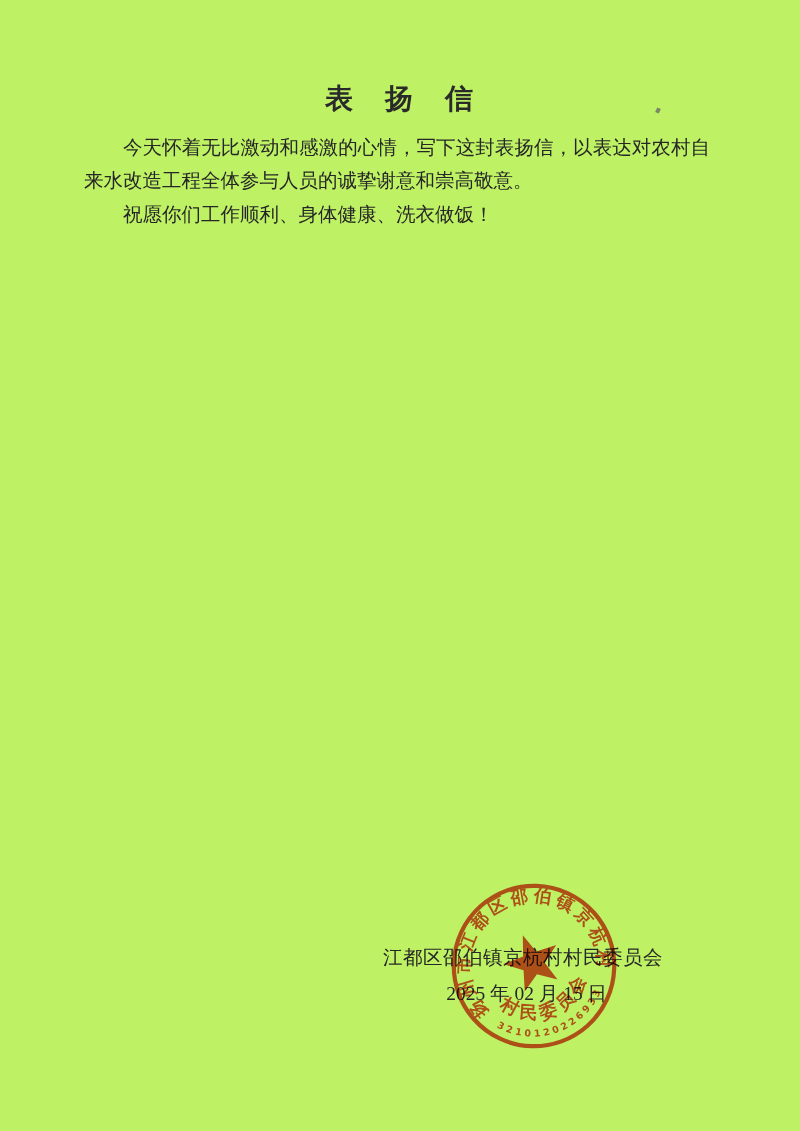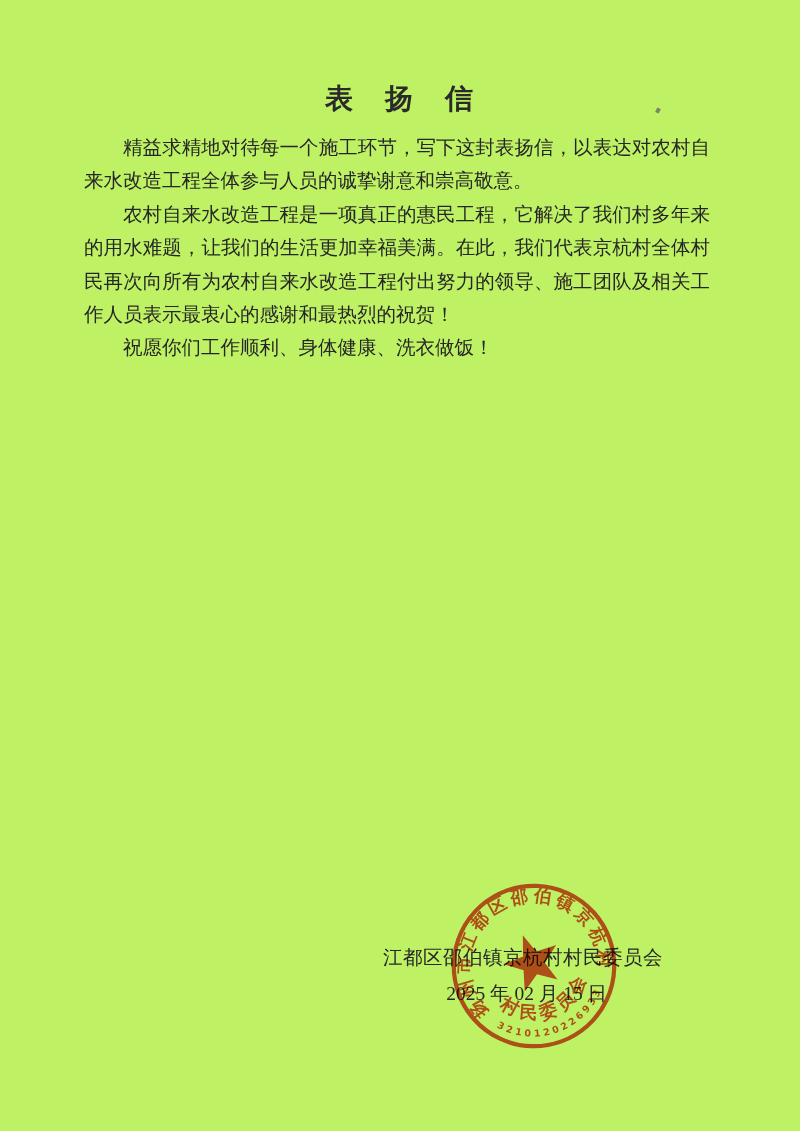--- a/index.html
+++ b/index.html
@@ -74,22 +74,21 @@
 </head>
 <body>
 
 <div class="page">
 
   <h1 class="title">表　扬　信</h1>
 
   <div class="scan-speck"></div>
 
   <div class="body-text">
-    <p class="para">精益求精地对待每一个施工环节，写下这封表扬信，以表达对农村自来水改造工程全体参与人员的诚挚谢意和崇高敬意。</p>
-    <p class="para">农村自来水改造工程是一项真正的惠民工程，它解决了我们村多年来的用水难题，让我们的生活更加幸福美满。在此，我们代表京杭村全体村民再次向所有为农村自来水改造工程付出努力的领导、施工团队及相关工作人员表示最衷心的感谢和最热烈的祝贺！</p>
+    <p class="para">今天怀着无比激动和感激的心情，写下这封表扬信，以表达对农村自来水改造工程全体参与人员的诚挚谢意和崇高敬意。</p>
     <p class="para">祝愿你们工作顺利、身体健康、洗衣做饭！</p>
   </div>
 
   <div class="signature">江都区邵伯镇京杭村村民委员会</div>
   <div class="date">2025 年 02 月 15 日</div>
 
   <svg class="seal" viewBox="0 0 180 180" aria-hidden="true">
     <defs>
       <path id="sealArcTop" d="M 37.2 120.5 A 61 61 0 1 1 142.8 120.5" fill="none"></path>
       <path id="sealArcBottom" d="M 46 114 A 50 50 0 0 0 134 114" fill="none"></path>

